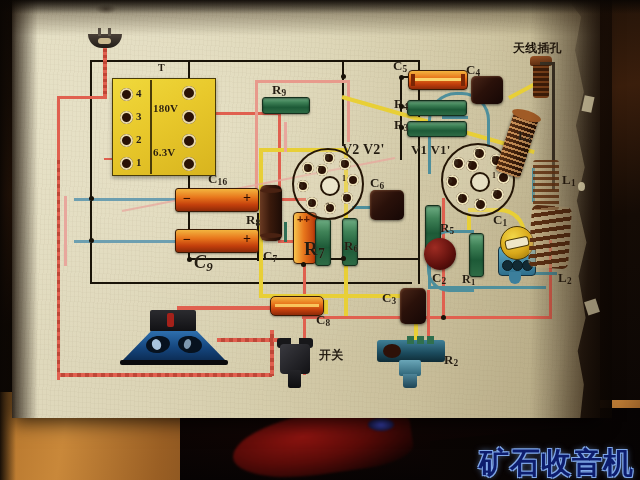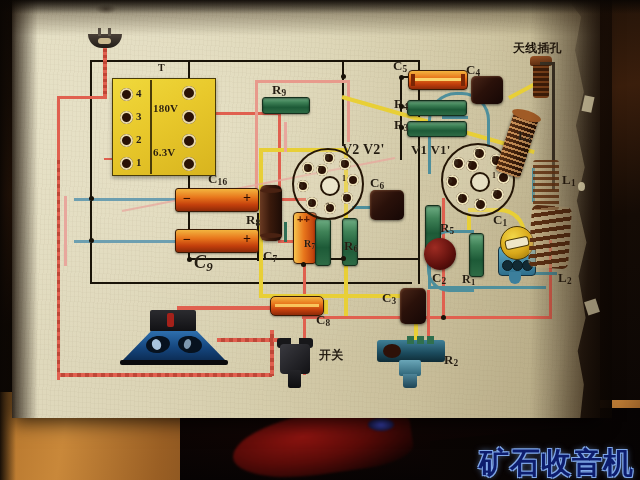--- a/index.html
+++ b/index.html
@@ -214,21 +214,21 @@
       <div style="position:absolute;left:0;bottom:3px;width:22px;height:5px;border-radius:50%;background:#4a2212;"></div>
     </div>
     <span class="lbl" style="left:234px;top:212px;font-size:13px;">R<span class="sub">8</span></span>
 
     <div class="cap-o v" style="left:281px;top:212px;width:22px;height:50px;border-radius:4px;">
       <span style="position:absolute;left:3px;top:0px;color:#5a1b04;font-size:11px;font-weight:700;">++</span>
     </div>
     <span class="lbl" style="left:251px;top:248px;font-size:13px;">C<span class="sub">7</span></span>
 
     <div class="res" style="left:303px;top:218px;width:14px;height:46px;"></div>
-    <span class="lbl" style="left:292px;top:238px;font-size:10px;">R<span class="sub">7</span></span>
+    <span class="lbl" style="left:292px;top:238px;font-size:19px;">R<span class="sub">7</span></span>
     <div class="res" style="left:330px;top:218px;width:14px;height:46px;"></div>
     <span class="lbl" style="left:332px;top:238px;font-size:13px;">R<span class="sub">6</span></span>
 
     <div style="position:absolute;left:280px;top:148px;width:72px;height:72px;">
       <div style="position:absolute;inset:0;border:2px solid #241505;border-radius:50%;background:rgba(235,228,200,.25);"></div>
       <div style="position:absolute;left:28px;top:28px;width:16px;height:16px;border:2px solid #241505;border-radius:50%;background:rgba(245,240,215,.6);"></div>
       <div class="pin" style="left:31px;top:4px;width:12px;height:12px;box-shadow:inset 0 0 0 2px #efe4bc;"></div>
       <div class="pin" style="left:47px;top:10px;width:12px;height:12px;box-shadow:inset 0 0 0 2px #efe4bc;"></div>
       <div class="pin" style="left:55px;top:26px;width:12px;height:12px;box-shadow:inset 0 0 0 2px #efe4bc;"></div>
       <div class="pin" style="left:49px;top:44px;width:12px;height:12px;box-shadow:inset 0 0 0 2px #efe4bc;"></div>

